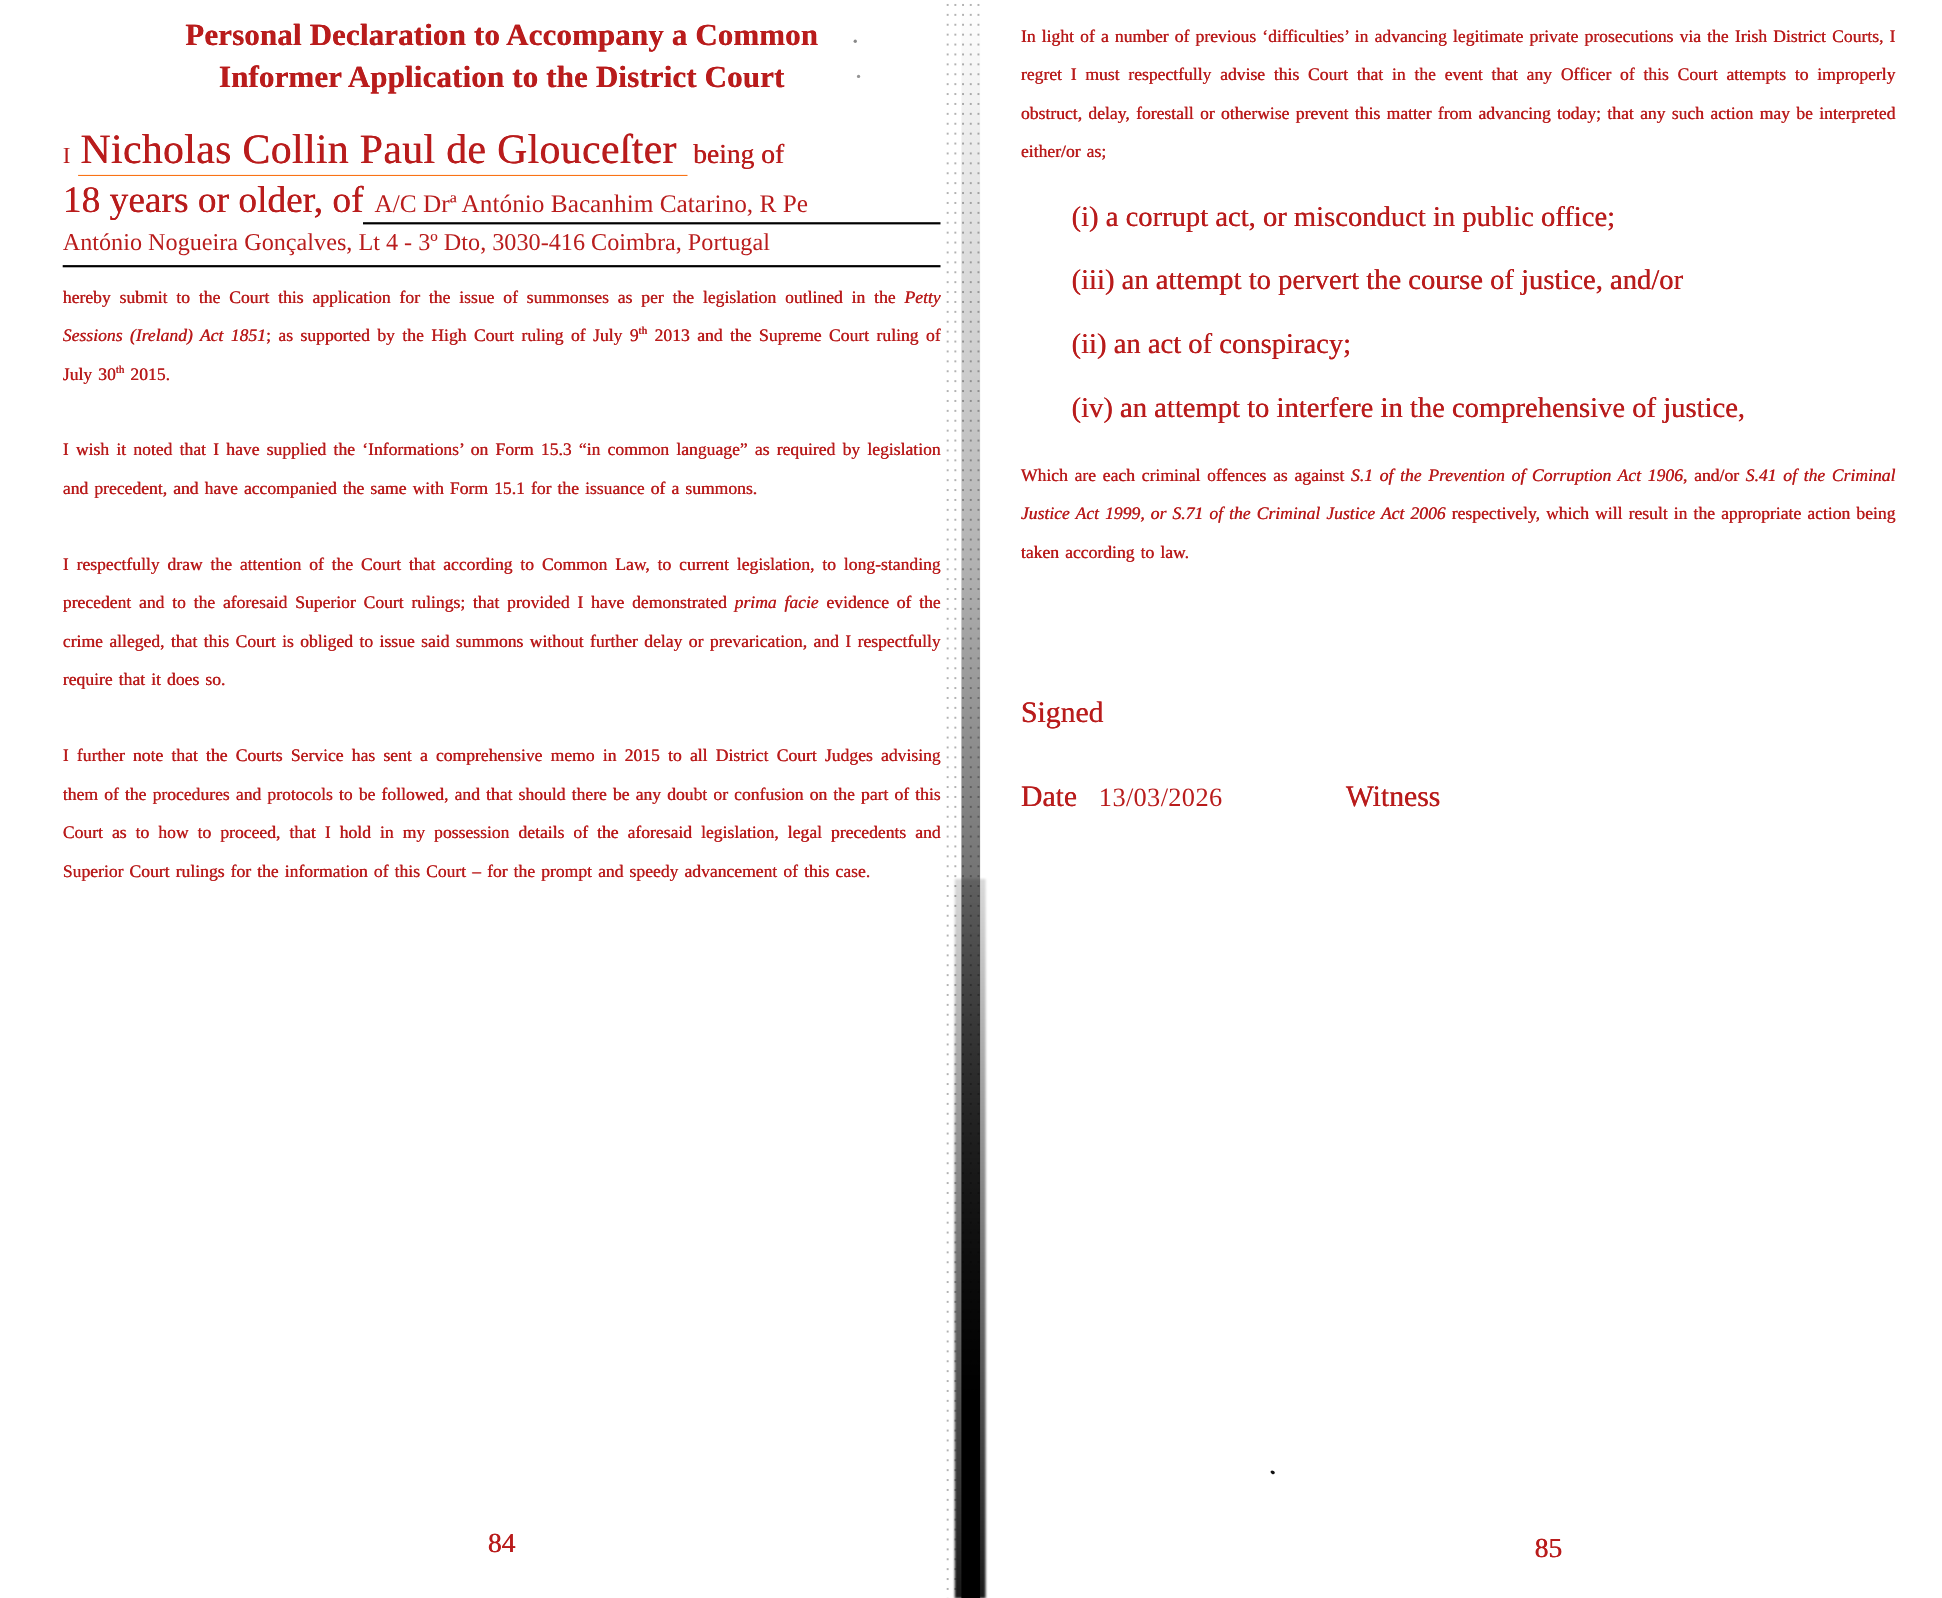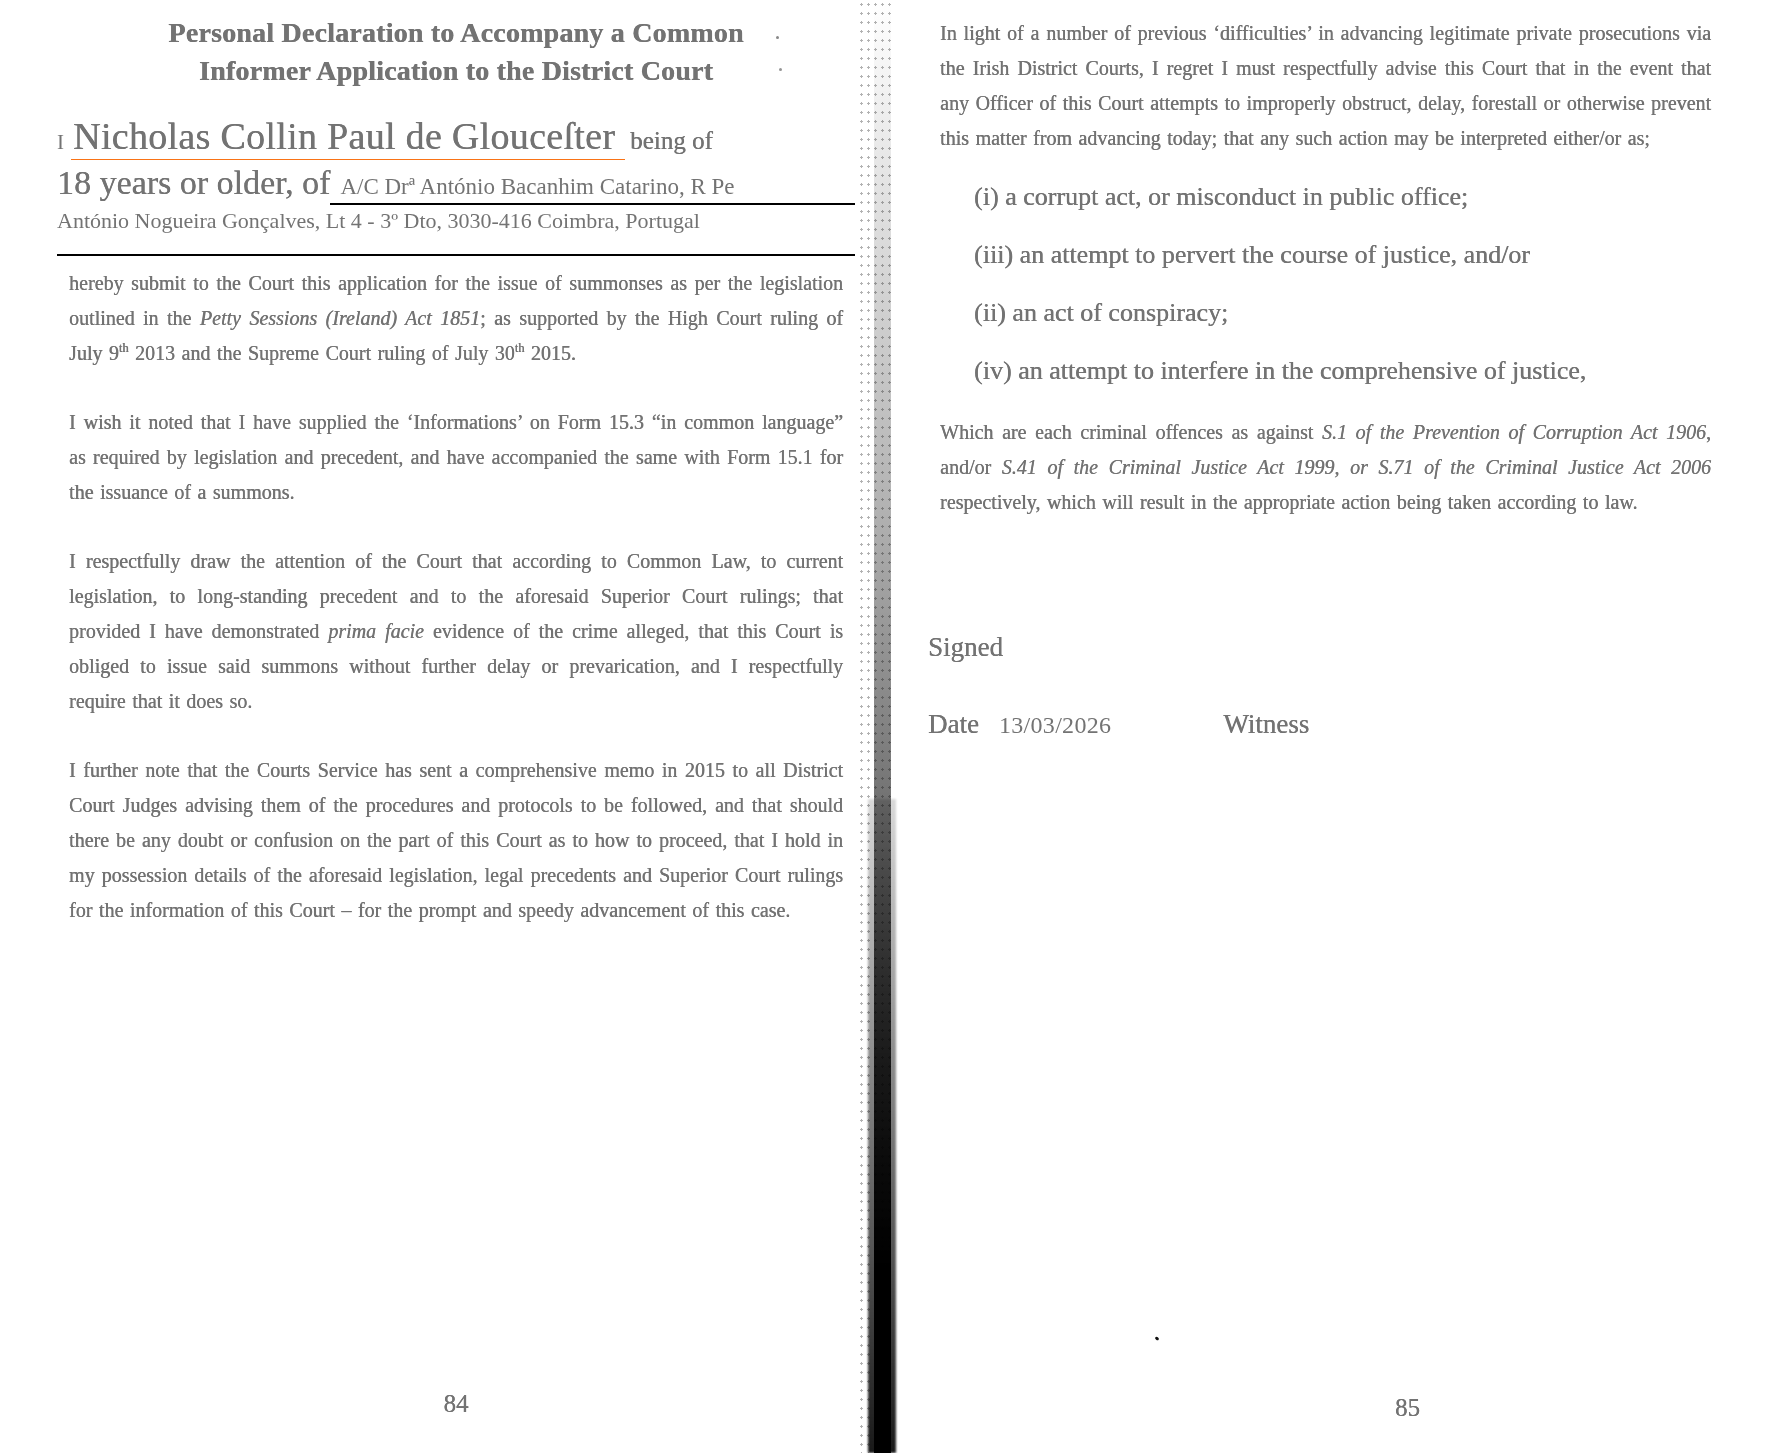--- a/index.html
+++ b/index.html
@@ -1,21 +1,21 @@
 <!DOCTYPE html>
 <html><head>
 <meta charset="utf-8">
 <style>
   html,body{margin:0;padding:0;background:#ffffff;}
   .sheet{
     position:relative;
     width:1765px;height:1453px;
     background:#ffffff;
     font-family:"Liberation Serif","DejaVu Serif",serif;
-    color:#737373;
+    color:#b91c1c;
     overflow:hidden;
   }
   .col{position:absolute;top:0;}
   .page-left{left:57px;width:798px;}
   .page-right{left:928px;width:795px;}
 
   .title{
     margin-top:14px;
     text-align:center;
     font-weight:bold;
@@ -49,27 +49,27 @@
     font-size:23px;
     border-bottom:2px solid #000;
     padding:0 0 3px 10px;
     white-space:nowrap;
   }
   .decl-line3{margin-top:3px;}
   .u-block{
     display:block;
     font-size:22px;
     border-bottom:2px solid #000;
-    padding-bottom:20px;
+    padding-bottom:8px;
     white-space:nowrap;
   }
 
   .body{
-    margin:12px;
-    font-size:20px;
+    margin:0;
+    font-size:16px;
     line-height:35px;
     text-align:justify;
     text-shadow:0.35px 0 0 currentColor;
     word-spacing:1.5px;
   }
   .page-left .body.first{margin-top:10px;}
   .page-left .body + .body{margin-top:34px;}
   .page-right .body.intro{margin-top:16px;}
   .it{font-style:italic;}
   sup{font-size:0.62em;line-height:0;}

